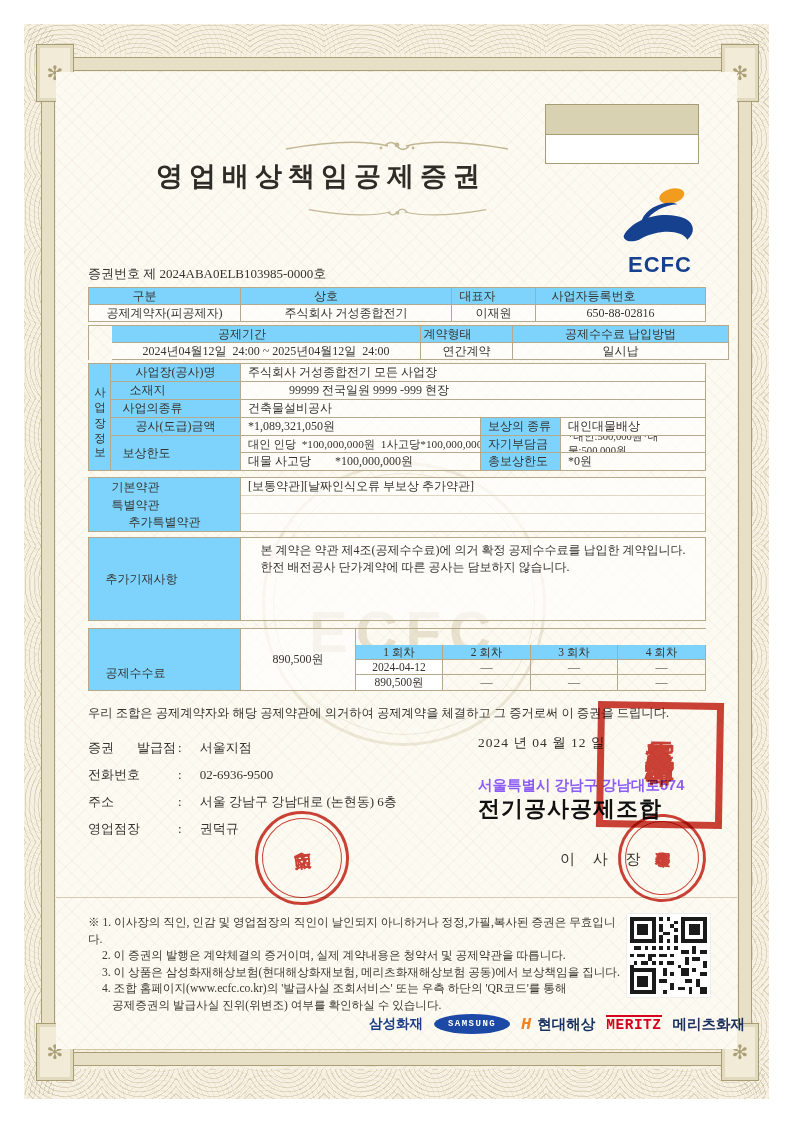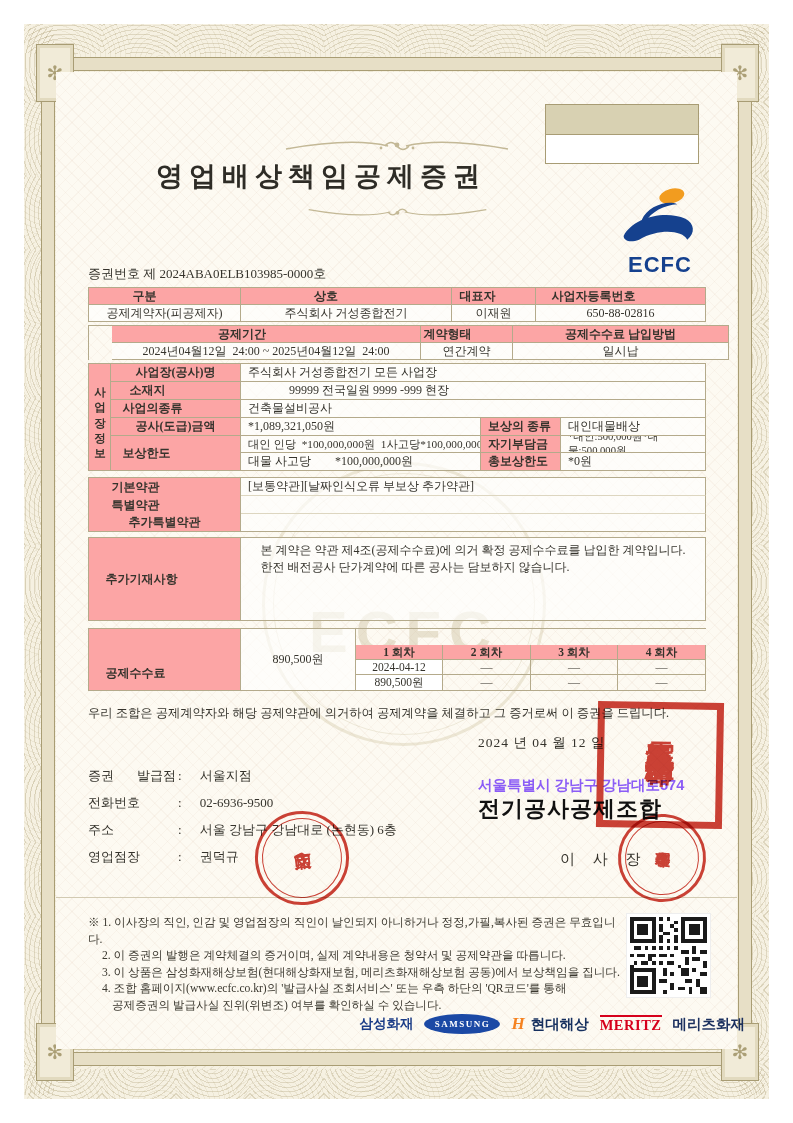--- a/index.html
+++ b/index.html
@@ -56,42 +56,42 @@
   
   .ecfc{left:612px;top:186px;width:96px;text-align:center;}
   .ecfc-text{font-family:"Liberation Sans","DejaVu Sans",sans-serif;font-weight:bold;font-size:22px;color:#15418e;letter-spacing:1px;margin-top:2px;}
 
   .cert-no{left:88px;top:265px;font-size:13px;}
 
   
   .tbl{position:absolute;display:grid;border-top:1px solid #b4aa8b;border-left:1px solid #b4aa8b;z-index:6;}
   .c{border-right:1px solid #b4aa8b;border-bottom:1px solid #b4aa8b;box-sizing:border-box;
      display:flex;align-items:center;justify-content:center;font-size:12px;color:#35332c;overflow:hidden;}
-  .lab{background:#fca5a5;font-weight:bold;}
+  .lab{background:#7dd3fc;}
   .val{background:rgba(255,255,255,.62);}
   .left{justify-content:flex-start;padding:0 7px;}
   .pre{white-space:pre;}
   .jfy{display:inline-block;text-align:justify;text-align-last:justify;}
   .vert{writing-mode:vertical-rl;text-orientation:upright;letter-spacing:4px;font-size:11.5px;}
 
   .t-parties{left:88px;top:287px;grid-template-columns:152px 211px 84px 170px;grid-auto-rows:17px;}
   .t-period{left:88px;top:325px;grid-template-columns:309px 92px 216px;grid-auto-rows:17px;padding-left:23px;}
   .t-site{left:88px;top:363px;grid-template-columns:22px 130px 240px 80px 145px;grid-template-rows:18px 18px 18px 18px 17px 18px;}
   .t-clause{left:88px;top:477px;grid-template-columns:152px 465px;grid-template-rows:18px 18px 18px;}
   .t-clause .soft{border-bottom:1px solid #ddd6c0;}
   .t-add{left:88px;top:537px;grid-template-columns:152px 465px;grid-template-rows:83px;}
   .add-lines{display:block;padding:4px 8px;font-size:12px;line-height:17px;}
   .t-fee{left:88px;top:628px;grid-template-columns:152px 115px 87px 88px 87px 88px;grid-template-rows:16px 15px 15px 16px;}
   .fee-white{background:#fff;}
   .dash{color:#5a574e;}
 
   .closing{left:88px;top:705px;font-size:12.3px;}
   .issue-date{left:478px;top:734px;font-size:13.5px;letter-spacing:1px;}
 
-  .fields{left:88px;top:762px;font-size:13px;}
+  .fields{left:88px;top:734px;font-size:13px;}
   .f-row{height:27px;display:flex;align-items:center;}
   .f-lab{width:88px;}
   .f-colon{margin:0 4px 0 2px;}
   .f-val{margin-left:14px;}
 
   .hq-addr{left:478px;top:776px;font-family:"Liberation Sans","DejaVu Sans",sans-serif;font-weight:bold;font-size:14.5px;color:#8b5cf6;}
   .hq-org{left:478px;top:794px;font-family:"Liberation Sans","DejaVu Sans",sans-serif;font-weight:bold;font-size:22px;color:#111;letter-spacing:1px;}
   .chairman{left:560px;top:850px;font-size:15px;letter-spacing:7px;}
 
   
@@ -108,21 +108,21 @@
 
   .divider{left:56px;right:56px;top:897px;height:0;border-top:1px solid #d2cab2;}
 
   .notes{left:88px;top:915px;width:535px;font-size:11.6px;line-height:16.5px;color:#3b382f;}
   .notes .n1{padding-left:14px;} .notes .n2{padding-left:24px;}
 
   .qr{left:626px;top:913px;width:85px;height:85px;background:#fff;padding:3px;box-sizing:border-box;border:1px solid #eee;}
 
   
   .partners{left:0;right:48px;top:1014px;display:flex;justify-content:flex-end;align-items:center;gap:11px;
-            font-family:Liberation Serif, serif;z-index:6;text-align:center;}
+            font-family:Liberation Mono, monospace;z-index:6;text-align:center;}
   .p-kr{font-weight:bold;font-size:13.5px;color:#1b3c87;}
   .samsung-oval{width:76px;height:20px;border-radius:50%/50%;background:#1b49a5;display:flex;align-items:center;justify-content:center;}
   .samsung-oval span{color:#fff;font-weight:bold;font-size:9px;letter-spacing:1.5px;}
   .h-mark{color:#f58220;font-weight:bold;font-size:17px;font-style:italic;margin-right:-5px;}
   .meritz{color:#d6001c;font-weight:bold;font-size:14.5px;letter-spacing:.5px;border-top:2px solid #d6001c;line-height:1.05;padding-top:1px;}
   .meritz-kr{font-weight:bold;font-size:14.5px;color:#1a2f5e;}
 </style>
 </head>
 <body>
 

